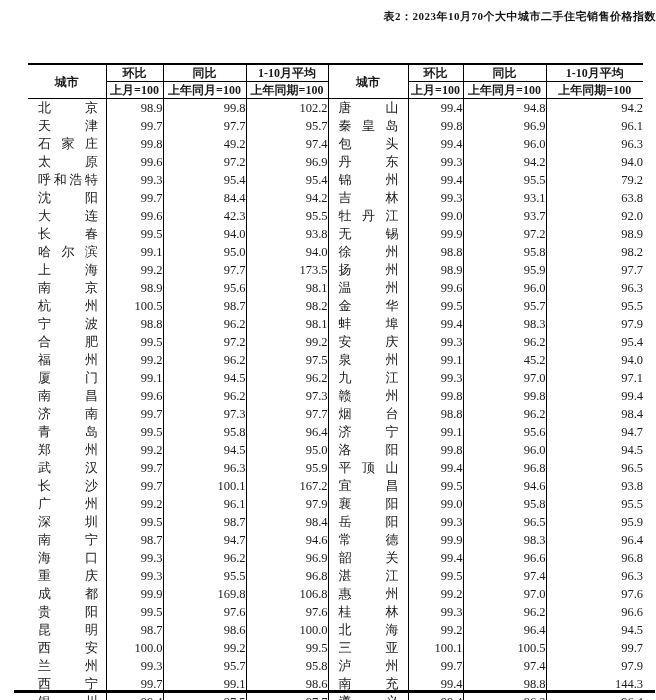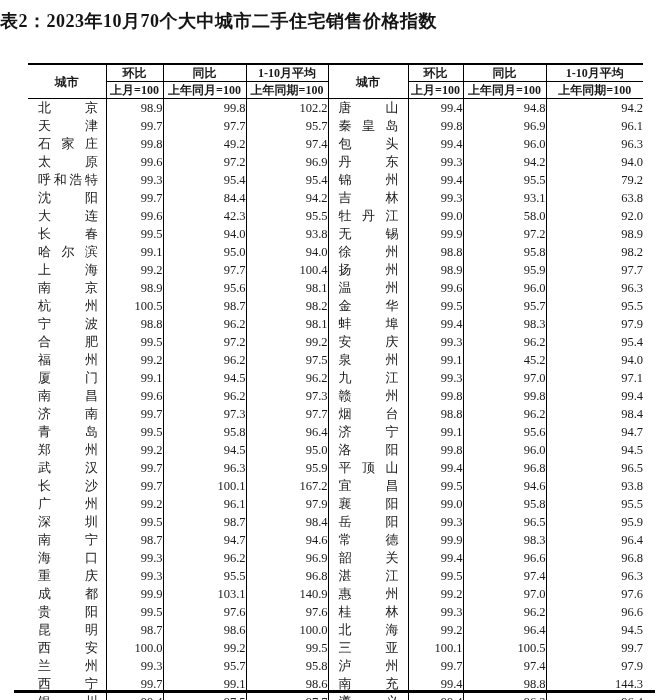--- a/index.html
+++ b/index.html
@@ -2,22 +2,22 @@
 <html><head>
 <meta charset="utf-8">
 <style>
   html,body{margin:0;padding:0;}
   body{
     width:656px;height:700px;background:#ffffff;position:relative;
     font-family:"Liberation Serif","DejaVu Serif",serif;color:#1a1a1a;
     -webkit-font-smoothing:antialiased;
   }
   .title{
-    position:absolute;top:9px;left:0;width:656px;text-align:left;
-    font-weight:bold;font-size:18px;letter-spacing:0.5px;color:#141414;
+    position:absolute;top:9px;left:0;width:656px;text-align:right;
+    font-weight:bold;font-size:11px;letter-spacing:0.5px;color:#141414;
   }
   table.idx{
     position:absolute;left:28px;top:63px;width:615px;
     border-collapse:collapse;table-layout:fixed;
     border-top:2px solid #000;
   }
   table.idx th{
     font-weight:bold;font-size:12px;height:16px;line-height:16px;
     padding:0;text-align:center;white-space:nowrap;overflow:hidden;color:#1a1a1a;
   }
@@ -134,21 +134,21 @@
         <td class="val sep">93.1</td>
         <td class="val">63.8</td>
       </tr>
       <tr>
         <td class="city sep"><span class="nm">大连</span></td>
         <td class="val sep">99.6</td>
         <td class="val sep">42.3</td>
         <td class="val sep">95.5</td>
         <td class="city sep"><span class="nm">牡丹江</span></td>
         <td class="val sep">99.0</td>
-        <td class="val sep">58.0</td>
+        <td class="val sep">93.7</td>
         <td class="val">92.0</td>
       </tr>
       <tr>
         <td class="city sep"><span class="nm">长春</span></td>
         <td class="val sep">99.5</td>
         <td class="val sep">94.0</td>
         <td class="val sep">93.8</td>
         <td class="city sep"><span class="nm">无锡</span></td>
         <td class="val sep">99.9</td>
         <td class="val sep">97.2</td>
@@ -161,21 +161,21 @@
         <td class="val sep">94.0</td>
         <td class="city sep"><span class="nm">徐州</span></td>
         <td class="val sep">98.8</td>
         <td class="val sep">95.8</td>
         <td class="val">98.2</td>
       </tr>
       <tr>
         <td class="city sep"><span class="nm">上海</span></td>
         <td class="val sep">99.2</td>
         <td class="val sep">97.7</td>
-        <td class="val sep">100.4</td>
+        <td class="val sep">173.5</td>
         <td class="city sep"><span class="nm">扬州</span></td>
         <td class="val sep">98.9</td>
         <td class="val sep">95.9</td>
         <td class="val">97.7</td>
       </tr>
       <tr>
         <td class="city sep"><span class="nm">南京</span></td>
         <td class="val sep">98.9</td>
         <td class="val sep">95.6</td>
         <td class="val sep">98.1</td>
@@ -340,22 +340,22 @@
         <td class="val sep">95.5</td>
         <td class="val sep">96.8</td>
         <td class="city sep"><span class="nm">湛江</span></td>
         <td class="val sep">99.5</td>
         <td class="val sep">97.4</td>
         <td class="val">96.3</td>
       </tr>
       <tr>
         <td class="city sep"><span class="nm">成都</span></td>
         <td class="val sep">99.9</td>
-        <td class="val sep">103.1</td>
-        <td class="val sep">140.9</td>
+        <td class="val sep">169.8</td>
+        <td class="val sep">106.8</td>
         <td class="city sep"><span class="nm">惠州</span></td>
         <td class="val sep">99.2</td>
         <td class="val sep">97.0</td>
         <td class="val">97.6</td>
       </tr>
       <tr>
         <td class="city sep"><span class="nm">贵阳</span></td>
         <td class="val sep">99.5</td>
         <td class="val sep">97.6</td>
         <td class="val sep">97.6</td>

